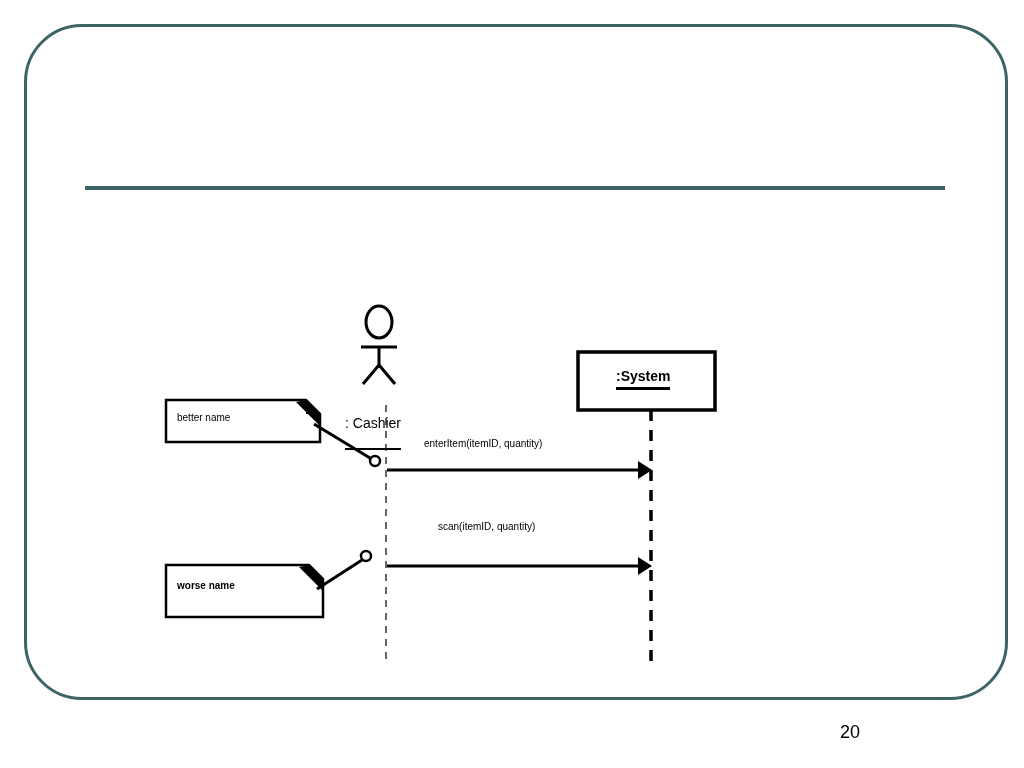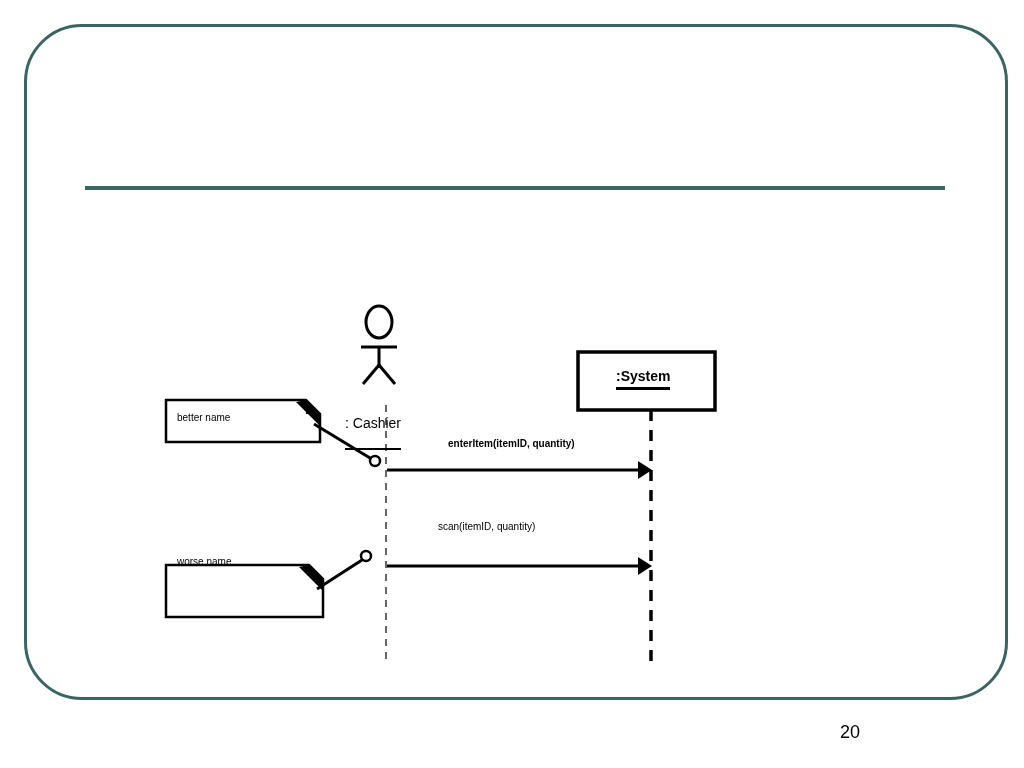--- a/index.html
+++ b/index.html
@@ -83,26 +83,26 @@
     font-weight: bold;
     border-bottom: 3px solid #000;
     padding-bottom: 3px;
   }
   #note-better-text {
     left: 177px;
     top: 412px;
   }
   #note-worse-text {
     left: 177px;
-    top: 556px;
+    top: 580px;
+    font-weight: bold;
   }
   #msg1-label {
-    left: 448px;
+    left: 424px;
     top: 438px;
-    font-weight: bold;
   }
   #msg2-label {
     left: 438px;
     top: 521px;
   }
 
   
   #page-number {
     position: absolute;
     left: 840px;

